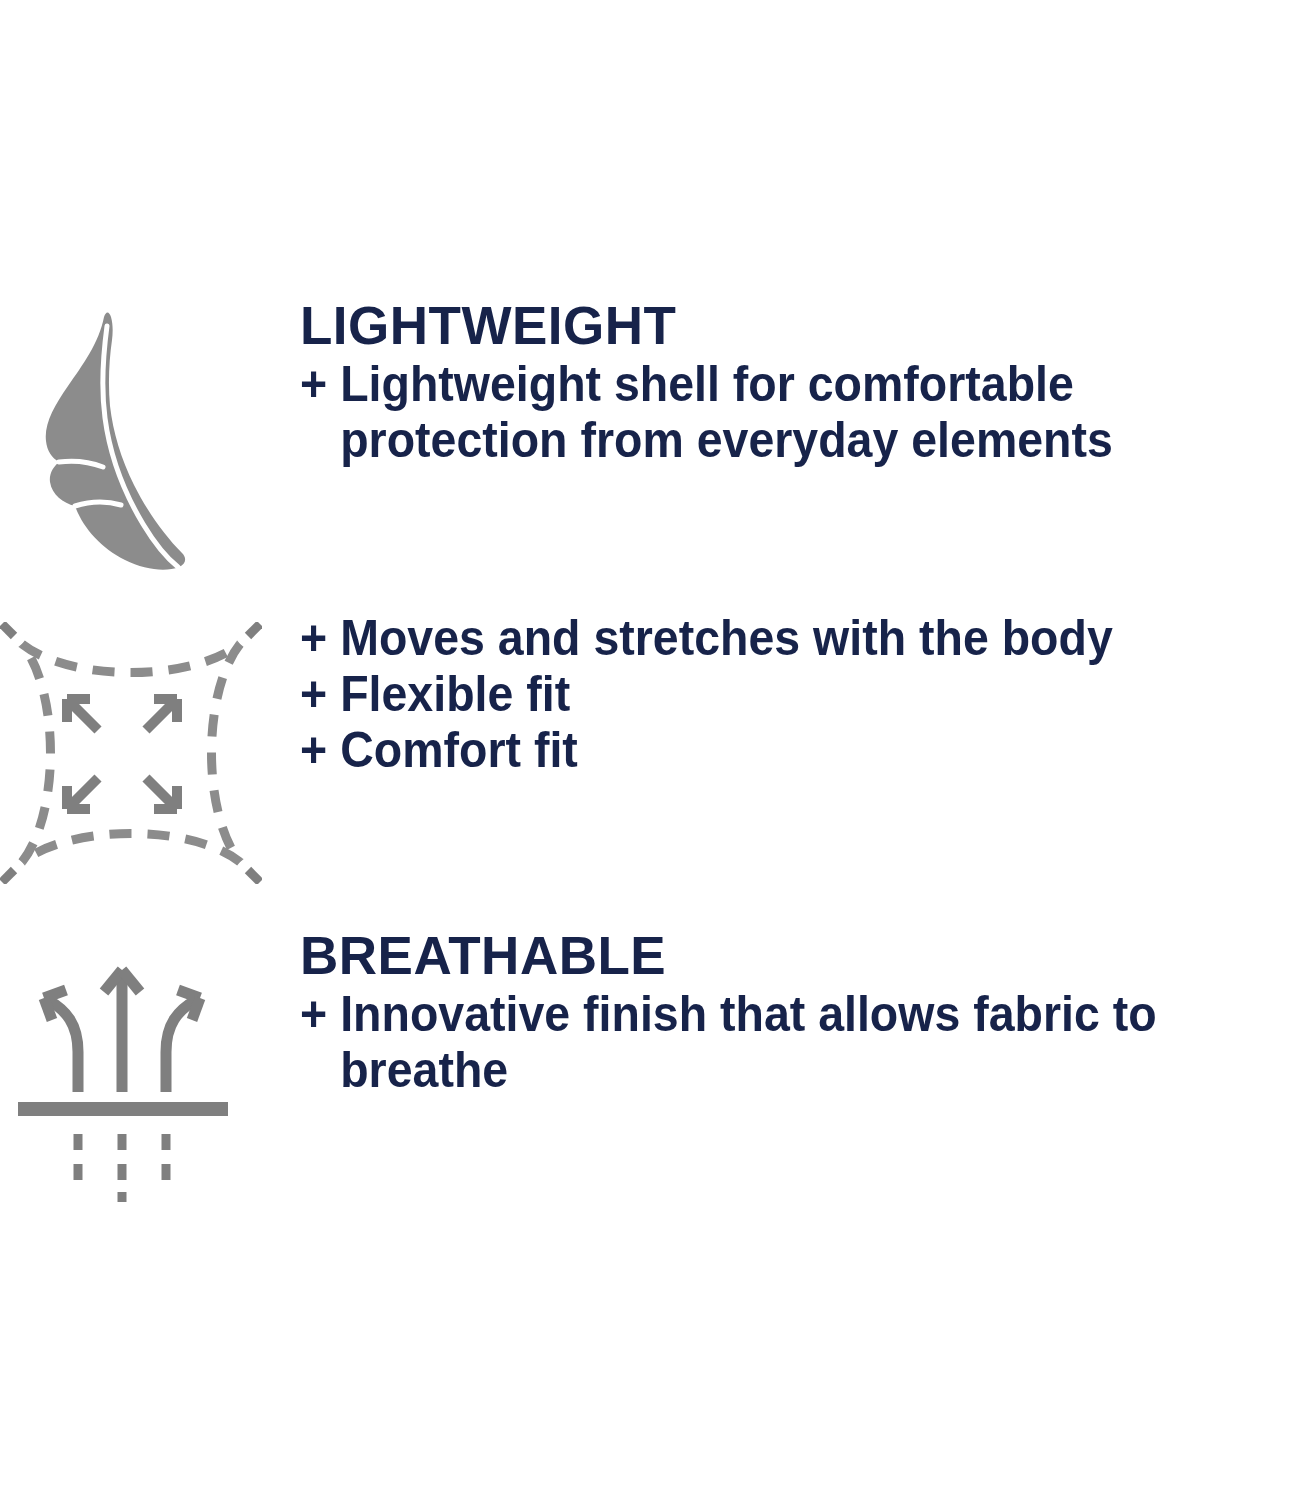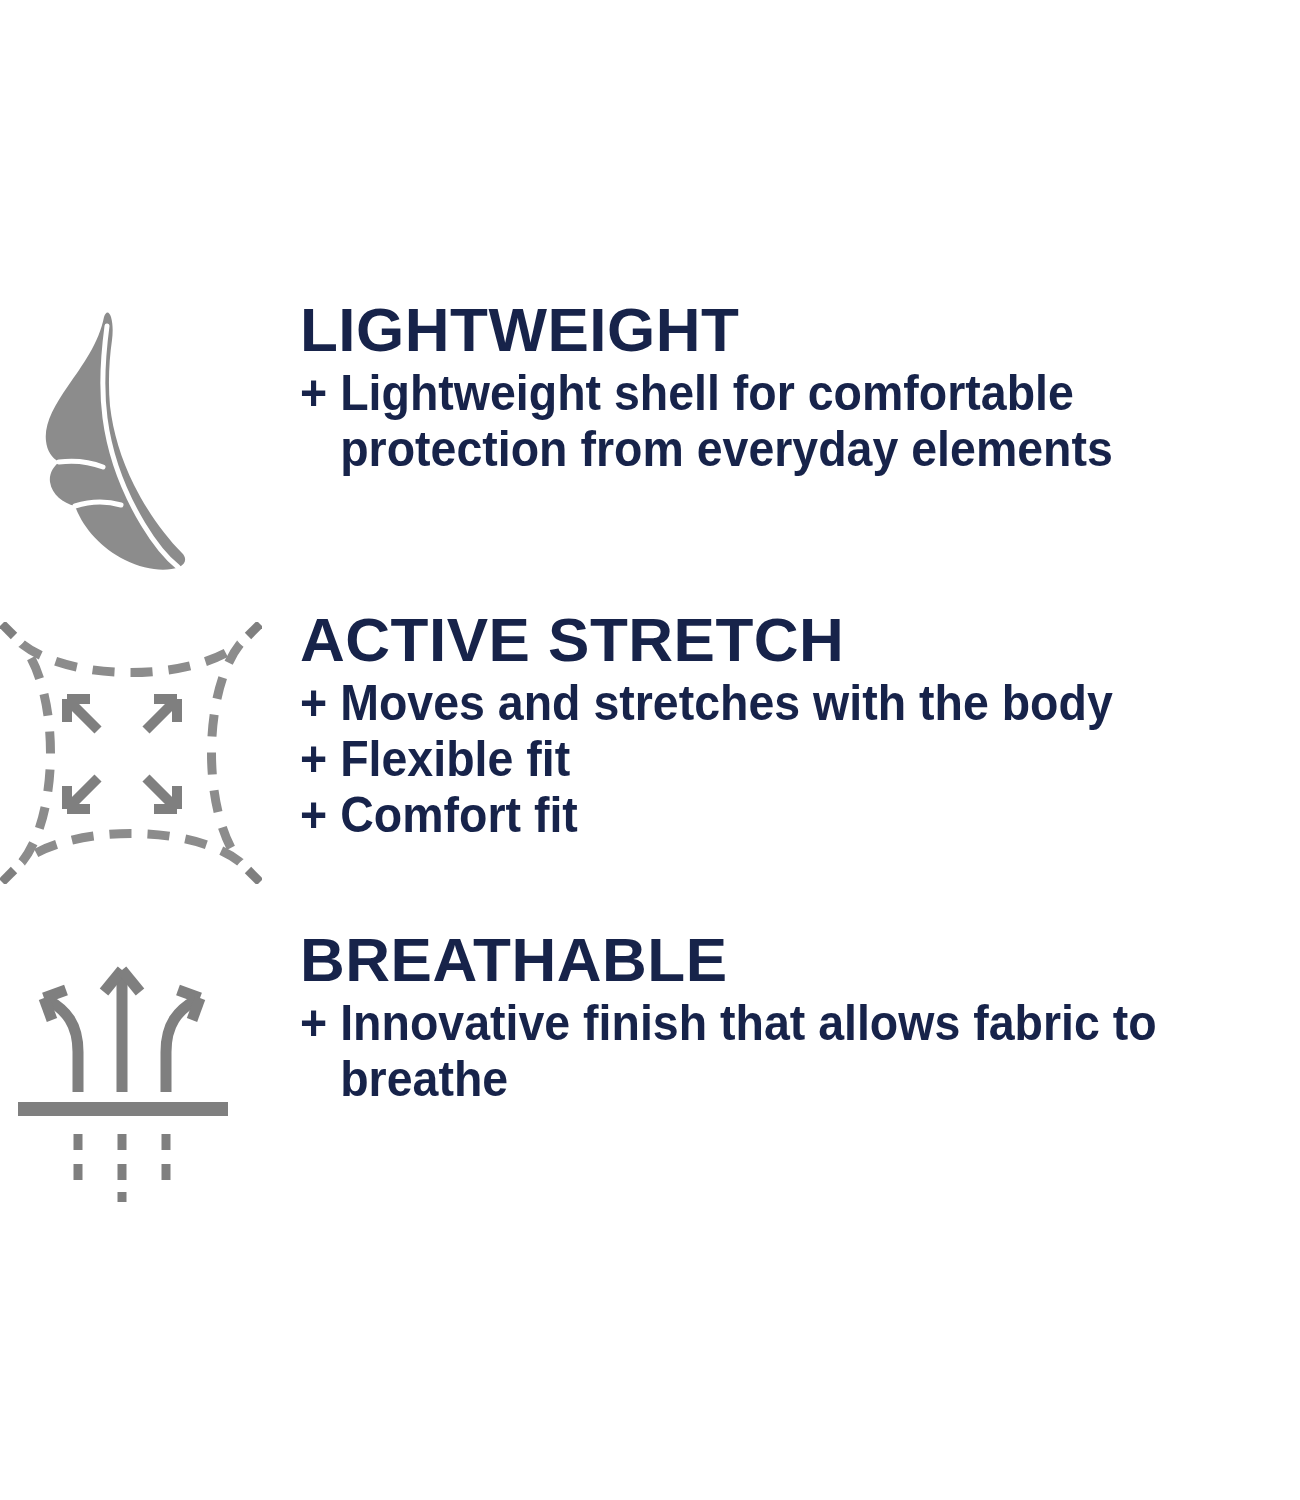--- a/index.html
+++ b/index.html
@@ -41,21 +41,21 @@
   .text-cell {
     flex: 1 1 auto;
     position: relative;
     padding-top: 0px;
   }
 
   .feature-title {
     color: #17234a;
     font-family: "Liberation Sans", sans-serif;
     font-weight: bold;
-    font-size: 62px;
+    font-size: 53px;
     line-height: 0.98;
     letter-spacing: 0.5px;
     margin: 0 0 4px 0;
     white-space: nowrap;
   }
   .bullets {
     margin: 0;
     padding: 0;
     list-style: none;
   }
@@ -153,21 +153,20 @@
             <path d="M67 187 L67 164"></path>
 
             <path d="M146 156 L177 187"></path>
             <path d="M177 187 L177 164"></path>
             <path d="M177 187 L154 187"></path>
           </g>
         </svg>
       </span>
     </div>
     <div class="text-cell">
-      <div class="feature-title">ACTIVE STRETCH</div>
       <ul class="bullets">
         <li class="bullet">
           <span class="bullet-plus">+</span>
           <span class="bullet-text">Moves and stretches with the body</span>
         </li>
         <li class="bullet">
           <span class="bullet-plus">+</span>
           <span class="bullet-text">Flexible fit</span>
         </li>
         <li class="bullet">

